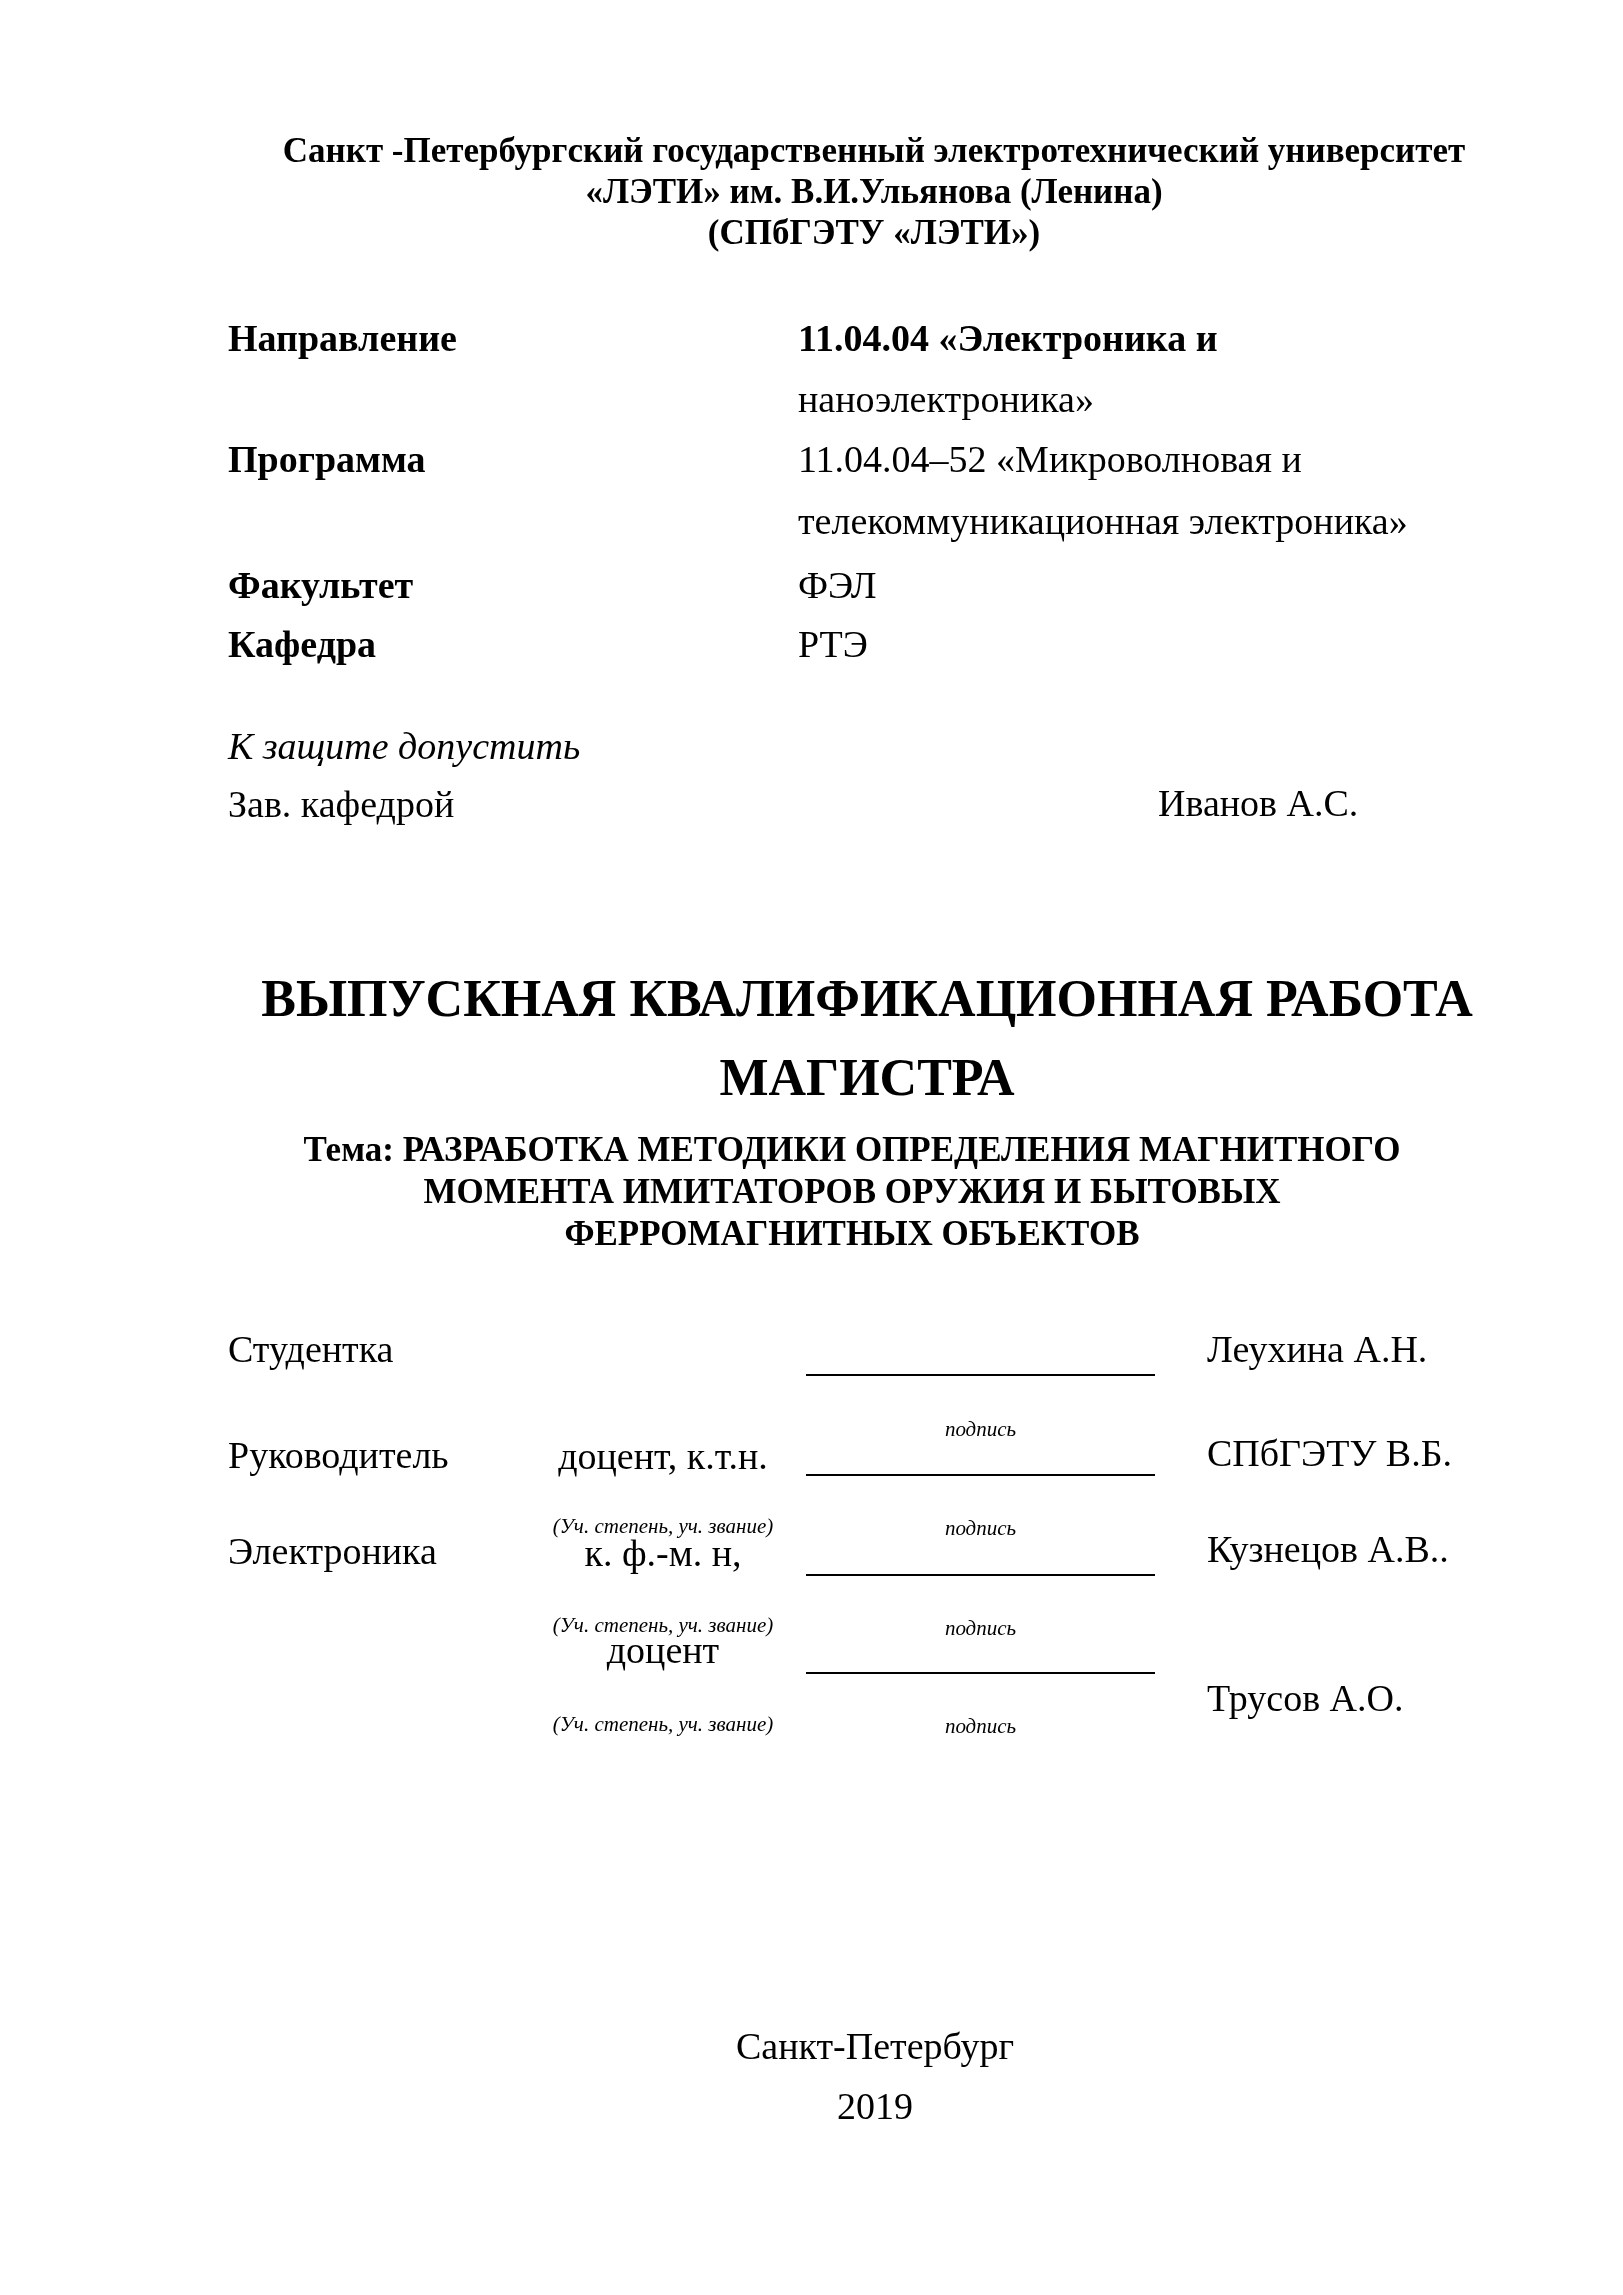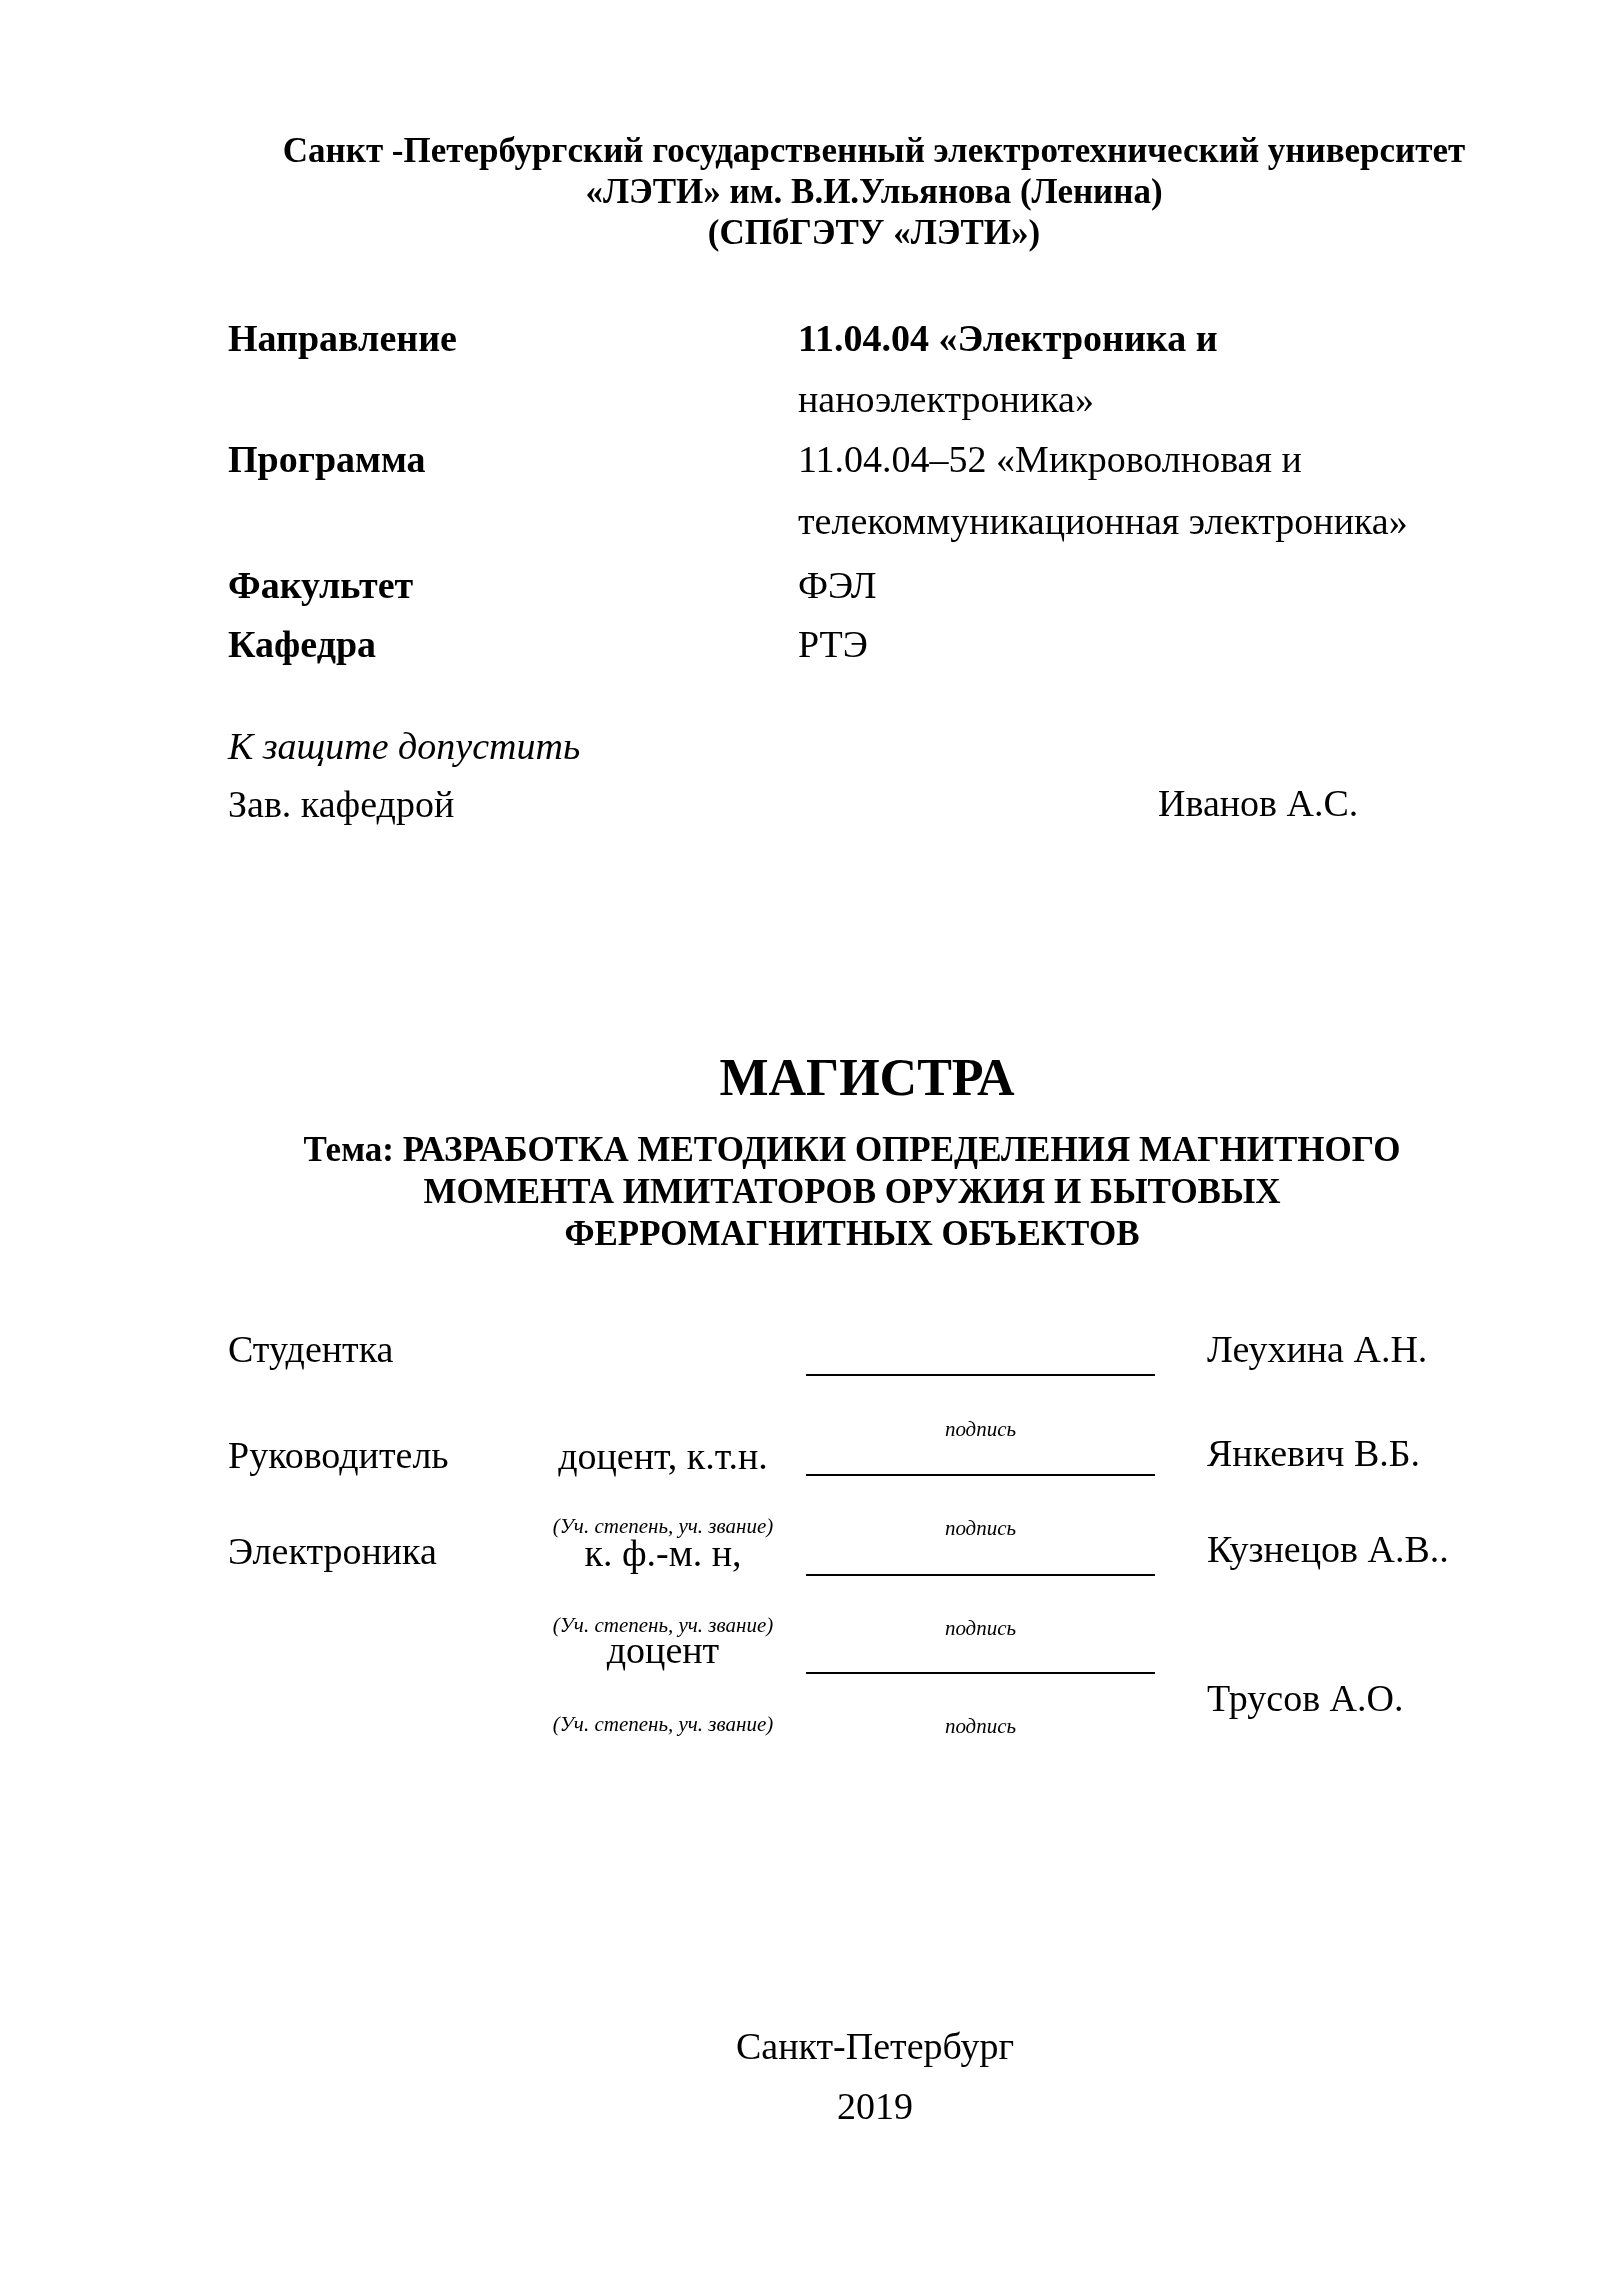--- a/index.html
+++ b/index.html
@@ -46,39 +46,40 @@
   <div class="abs f48 bold" style="top:566px;left:228px;">Факультет</div>
   <div class="abs f48" style="top:566px;left:798px;">ФЭЛ</div>
 
   <div class="abs f48 bold" style="top:625px;left:228px;">Кафедра</div>
   <div class="abs f48" style="top:625px;left:798px;">РТЭ</div>
 
   <div class="abs f48 italic" style="top:727px;left:228px;">К защите допустить</div>
   <div class="abs f48" style="top:785px;left:228px;">Зав. кафедрой</div>
   <div class="abs f48" style="top:784px;left:1158px;">Иванов А.С.</div>
 
+  <div class="abs center bold f66" style="top:973px;left:243px;width:1248px;">ВЫПУСКНАЯ КВАЛИФИКАЦИОННАЯ РАБОТА</div>
   <div class="abs center bold f66" style="top:1052px;left:243px;width:1248px;">МАГИСТРА</div>
 
   <div class="abs center bold f45 theme" style="top:1129px;left:228px;width:1248px;">
     <div>Тема: РАЗРАБОТКА МЕТОДИКИ ОПРЕДЕЛЕНИЯ МАГНИТНОГО</div>
     <div>МОМЕНТА ИМИТАТОРОВ ОРУЖИЯ И БЫТОВЫХ</div>
     <div>ФЕРРОМАГНИТНЫХ ОБЪЕКТОВ</div>
   </div>
 
   <div class="abs f48" style="top:1330px;left:228px;">Студентка</div>
   <div class="abs sigline" style="top:1374px;left:806px;width:349px;"></div>
   <div class="abs f27 italic center" style="top:1380px;left:806px;width:349px;">подпись</div>
   <div class="abs f48" style="top:1330px;left:1207px;">Леухина А.Н.</div>
 
   <div class="abs f48" style="top:1436px;left:228px;">Руководитель</div>
   <div class="abs f48 center" style="top:1437px;left:514px;width:298px;">доцент, к.т.н.</div>
   <div class="abs sigline" style="top:1474px;left:806px;width:349px;"></div>
   <div class="abs f27 italic center" style="top:1477px;left:514px;width:298px;">(Уч. степень, уч. звание)</div>
   <div class="abs f27 italic center" style="top:1479px;left:806px;width:349px;">подпись</div>
-  <div class="abs f48" style="top:1434px;left:1207px;">Янкевич В.Б.</div>
+  <div class="abs f48" style="top:1434px;left:1207px;">СПбГЭТУ В.Б.</div>
 
   <div class="abs f48" style="top:1532px;left:228px;">Электроника</div>
   <div class="abs f48 center" style="top:1534px;left:514px;width:298px;">к. ф.-м. н,</div>
   <div class="abs sigline" style="top:1574px;left:806px;width:349px;"></div>
   <div class="abs f27 italic center" style="top:1576px;left:514px;width:298px;">(Уч. степень, уч. звание)</div>
   <div class="abs f27 italic center" style="top:1579px;left:806px;width:349px;">подпись</div>
   <div class="abs f48" style="top:1530px;left:1207px;">Кузнецов А.В..</div>
 
   <div class="abs f48 center" style="top:1631px;left:514px;width:298px;">доцент</div>
   <div class="abs sigline" style="top:1672px;left:806px;width:349px;"></div>

